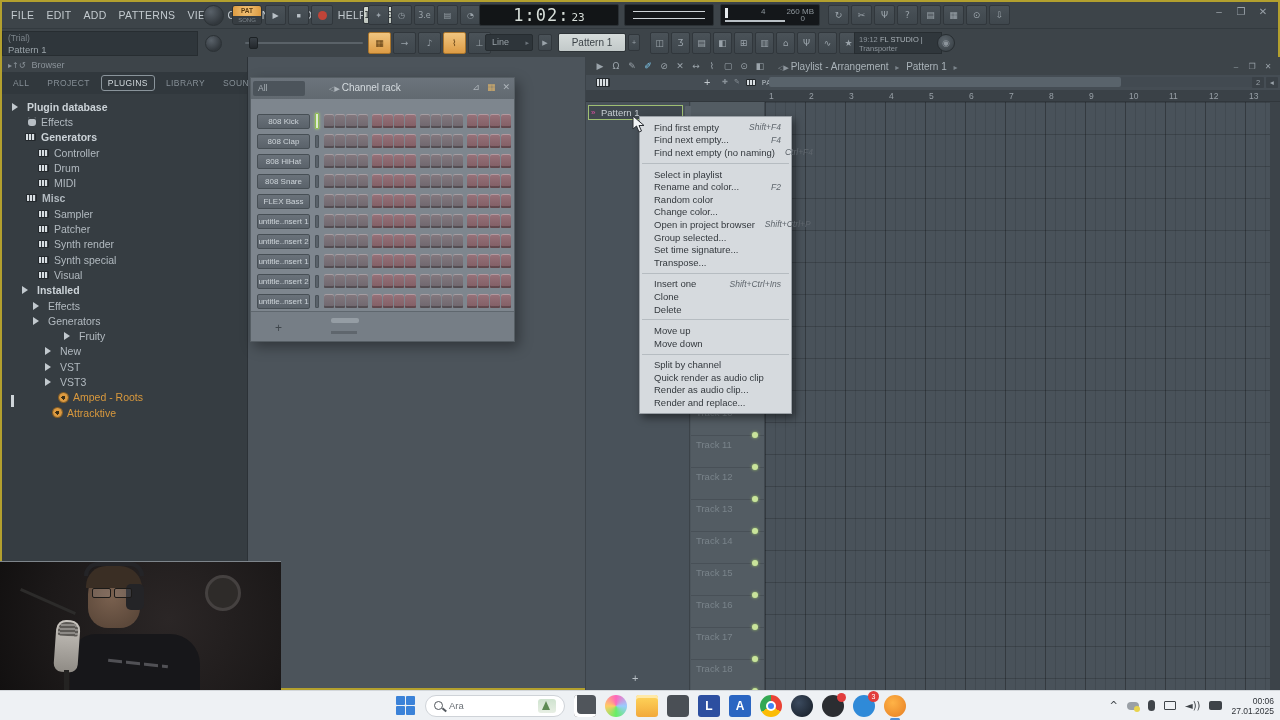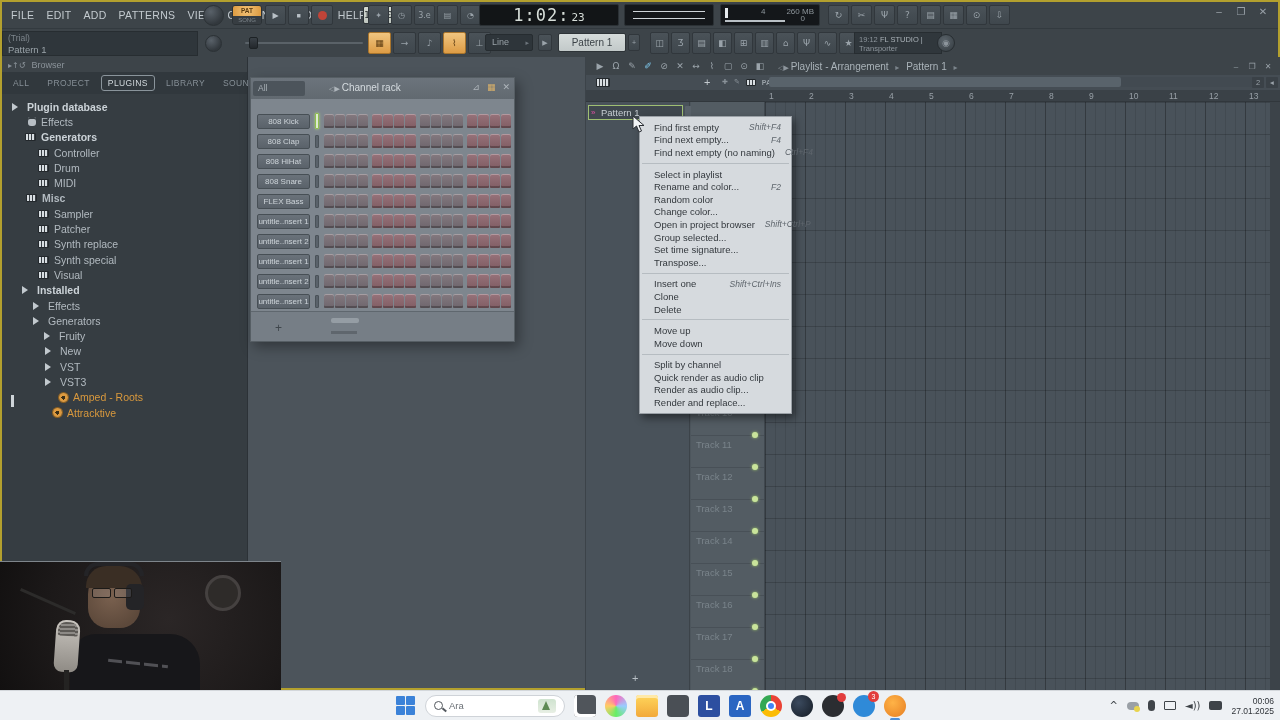--- a/index.html
+++ b/index.html
@@ -364,21 +364,21 @@
           <div class="trow" style="padding-left: 36px;">
             <span class="tic ic-piano"></span>
             <span>Sampler</span>
           </div>
           <div class="trow" style="padding-left: 36px;">
             <span class="tic ic-piano"></span>
             <span>Patcher</span>
           </div>
           <div class="trow" style="padding-left: 36px;">
             <span class="tic ic-piano"></span>
-            <span>Synth replace</span>
+            <span>Synth render</span>
           </div>
           <div class="trow" style="padding-left: 36px;">
             <span class="tic ic-piano"></span>
             <span>Synth special</span>
           </div>
           <div class="trow" style="padding-left: 36px;">
             <span class="tic ic-piano"></span>
             <span>Visual</span>
           </div>
           <div class="trow bold" style="padding-left: 20px;">
@@ -386,21 +386,21 @@
             <span>Installed</span>
           </div>
           <div class="trow" style="padding-left: 31px;">
             <span class="tic ic-speaker"></span>
             <span>Effects</span>
           </div>
           <div class="trow" style="padding-left: 31px;">
             <span class="tic ic-speaker"></span>
             <span>Generators</span>
           </div>
-          <div class="trow" style="padding-left: 42px;">
+          <div class="trow" style="padding-left: 62px;">
             <span class="tic ic-speaker"></span>
             <span>Fruity</span>
           </div>
           <div class="trow" style="padding-left: 43px;">
             <span class="tic ic-speaker"></span>
             <span>New</span>
           </div>
           <div class="trow" style="padding-left: 43px;">
             <span class="tic ic-speaker"></span>
             <span>VST</span>

